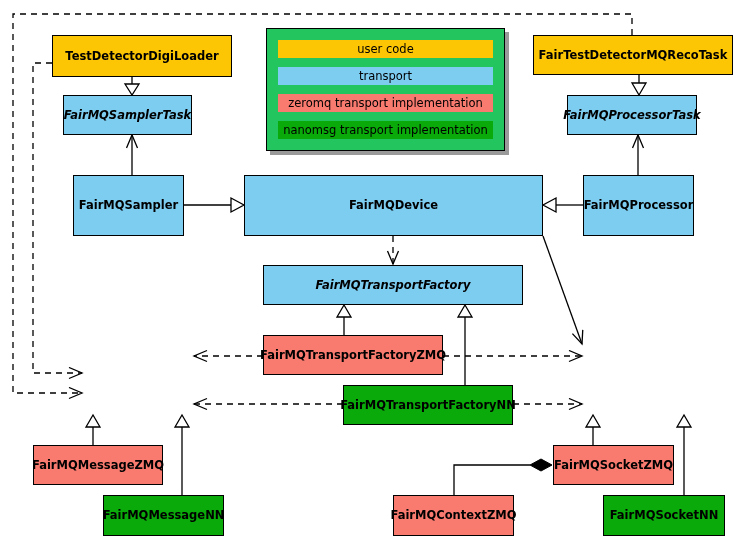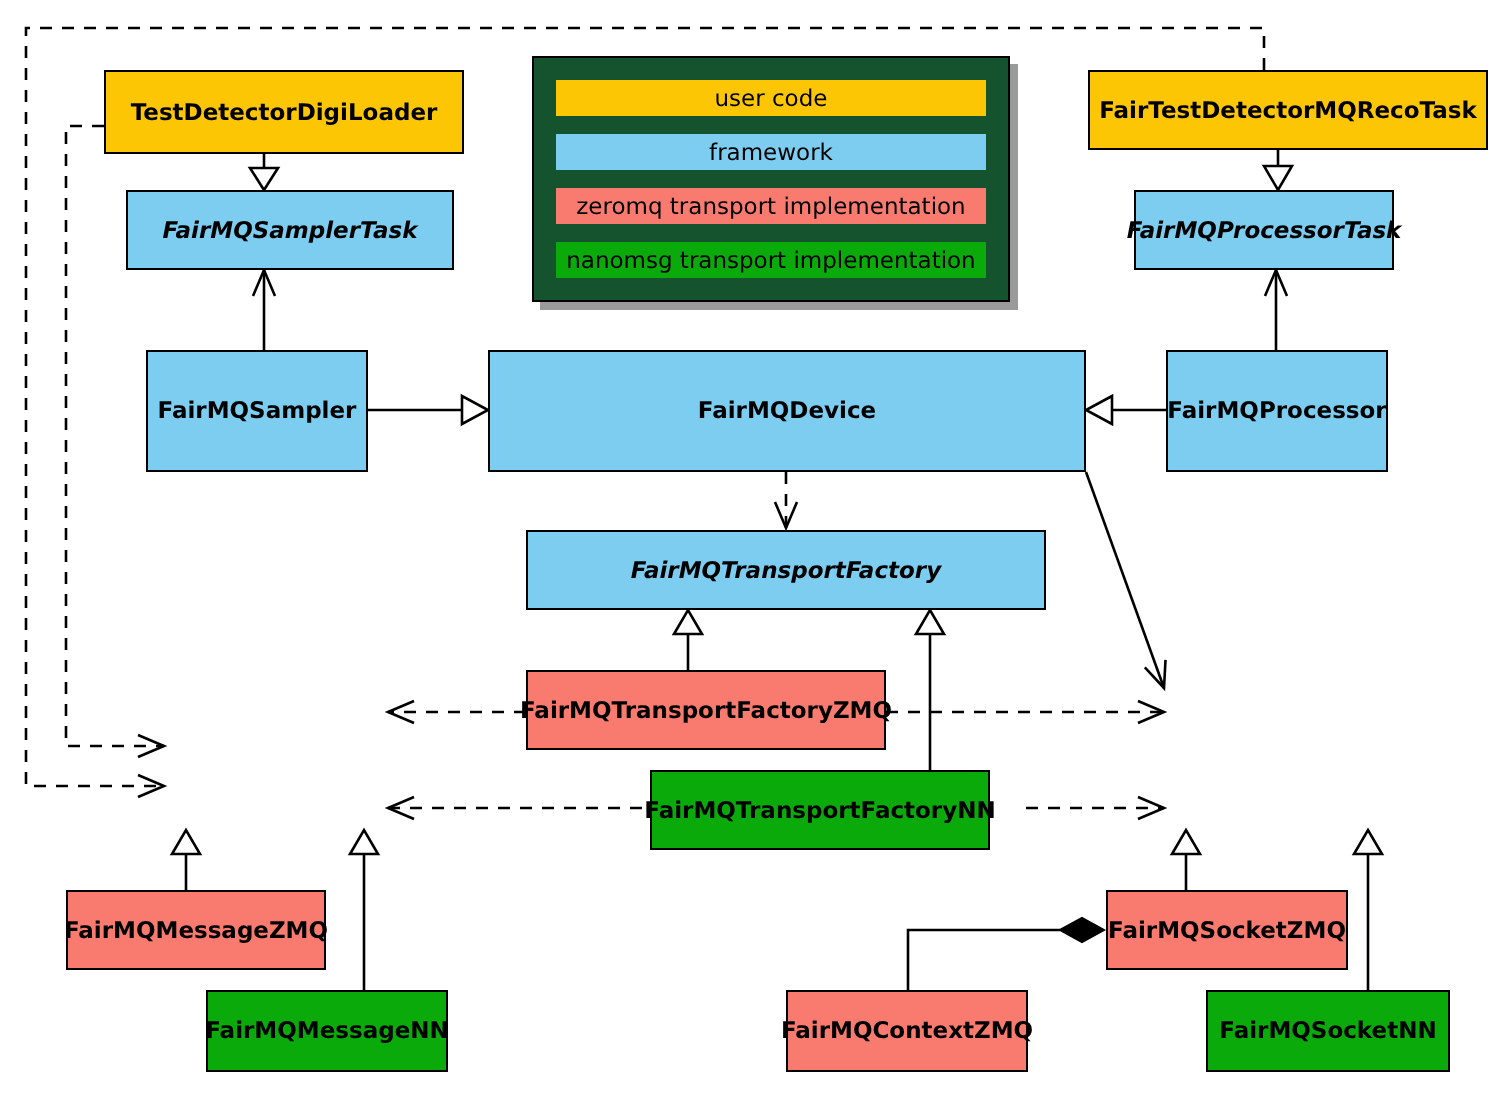--- a/index.html
+++ b/index.html
@@ -12,21 +12,21 @@
   .d  { stroke:#000; stroke-width:1.3; fill:none; stroke-dasharray:6 5; }
   .tri { fill:#fff; stroke:#000; stroke-width:1.3; }
   .dia { fill:#000; stroke:#000; stroke-width:1; }
   .node {
     position:absolute; box-sizing:border-box; border:1px solid #000;
     display:flex; align-items:center; justify-content:center; text-align:left;
     font-size:11.5px; font-weight:bold; color:#000; line-height:1.1; padding:2px;
   }
   .node.abstract { font-style:italic; }
   .legend {
-    position:absolute; box-sizing:border-box; background:#14532d; border:1.5px solid #000;
+    position:absolute; box-sizing:border-box; background:#22c55e; border:1.5px solid #000;
     box-shadow:4px 4px 0 #9a9a9a;
     display:flex; flex-direction:column; justify-content:space-evenly; padding:2px 11px;
   }
   .legend-row {
     height:18px; display:flex; align-items:center; justify-content:center;
     font-size:11.5px; color:#000; font-weight:normal;
   }
 </style>
 </head>
 <body>
@@ -114,44 +114,44 @@
     </g>
 
     <g>
       <polyline class="s" points="454,495 454,465 530,465"></polyline>
       <polygon class="dia" points="530,465 541,459 552,465 541,471"></polygon>
     </g>
   </svg>
 
   <div class="legend" style="left:266px; top:28px; width:239px; height:123px;">
     <div class="legend-row" style="background-color: rgb(252, 198, 5);">user code</div>
-    <div class="legend-row" style="background-color: rgb(125, 205, 241);">framework</div>
+    <div class="legend-row" style="background-color: rgb(125, 205, 241);">transport</div>
     <div class="legend-row" style="background-color: rgb(249, 123, 112);">zeromq transport implementation</div>
     <div class="legend-row" style="background-color: rgb(10, 170, 10);">nanomsg transport implementation</div>
   </div>
 
   <div class="node" style="left: 52px; top: 35px; width: 180px; height: 42px; background-color: rgb(252, 198, 5);">TestDetectorDigiLoader</div>
 
-  <div class="node" style="left: 544px; top: 35px; width: 200px; height: 40px; background-color: rgb(252, 198, 5);">FairTestDetectorMQRecoTask</div>
+  <div class="node" style="left: 533px; top: 35px; width: 200px; height: 40px; background-color: rgb(252, 198, 5);">FairTestDetectorMQRecoTask</div>
 
-  <div class="node abstract" style="left: 63px; top: 95px; width: 164px; height: 40px; background-color: rgb(125, 205, 241);">FairMQSamplerTask</div>
+  <div class="node abstract" style="left: 63px; top: 95px; width: 129px; height: 40px; background-color: rgb(125, 205, 241);">FairMQSamplerTask</div>
 
   <div class="node abstract" style="left: 567px; top: 95px; width: 130px; height: 40px; background-color: rgb(125, 205, 241);">FairMQProcessorTask</div>
 
   <div class="node" style="left: 73px; top: 175px; width: 111px; height: 61px; background-color: rgb(125, 205, 241);">FairMQSampler</div>
 
   <div class="node" style="left: 244px; top: 175px; width: 299px; height: 61px; background-color: rgb(125, 205, 241);">FairMQDevice</div>
 
   <div class="node" style="left: 583px; top: 175px; width: 111px; height: 61px; background-color: rgb(125, 205, 241);">FairMQProcessor</div>
 
   <div class="node abstract" style="left: 263px; top: 265px; width: 260px; height: 40px; background-color: rgb(125, 205, 241);">FairMQTransportFactory</div>
 
   <div class="node" style="left: 263px; top: 335px; width: 180px; height: 40px; background-color: rgb(249, 123, 112);">FairMQTransportFactoryZMQ</div>
 
-  <div class="node" style="left: 325px; top: 385px; width: 170px; height: 40px; background-color: rgb(10, 170, 10);">FairMQTransportFactoryNN</div>
+  <div class="node" style="left: 343px; top: 385px; width: 170px; height: 40px; background-color: rgb(10, 170, 10);">FairMQTransportFactoryNN</div>
 
 
 
   <div class="node" style="left: 103px; top: 495px; width: 121px; height: 41px; background-color: rgb(10, 170, 10);">FairMQMessageNN</div>
 
   <div class="node" style="left: 33px; top: 445px; width: 130px; height: 40px; background-color: rgb(249, 123, 112);">FairMQMessageZMQ</div>
 
   <div class="node" style="left: 393px; top: 495px; width: 121px; height: 41px; background-color: rgb(249, 123, 112);">FairMQContextZMQ</div>
 
   <div class="node" style="left: 553px; top: 445px; width: 121px; height: 40px; background-color: rgb(249, 123, 112);">FairMQSocketZMQ</div>

